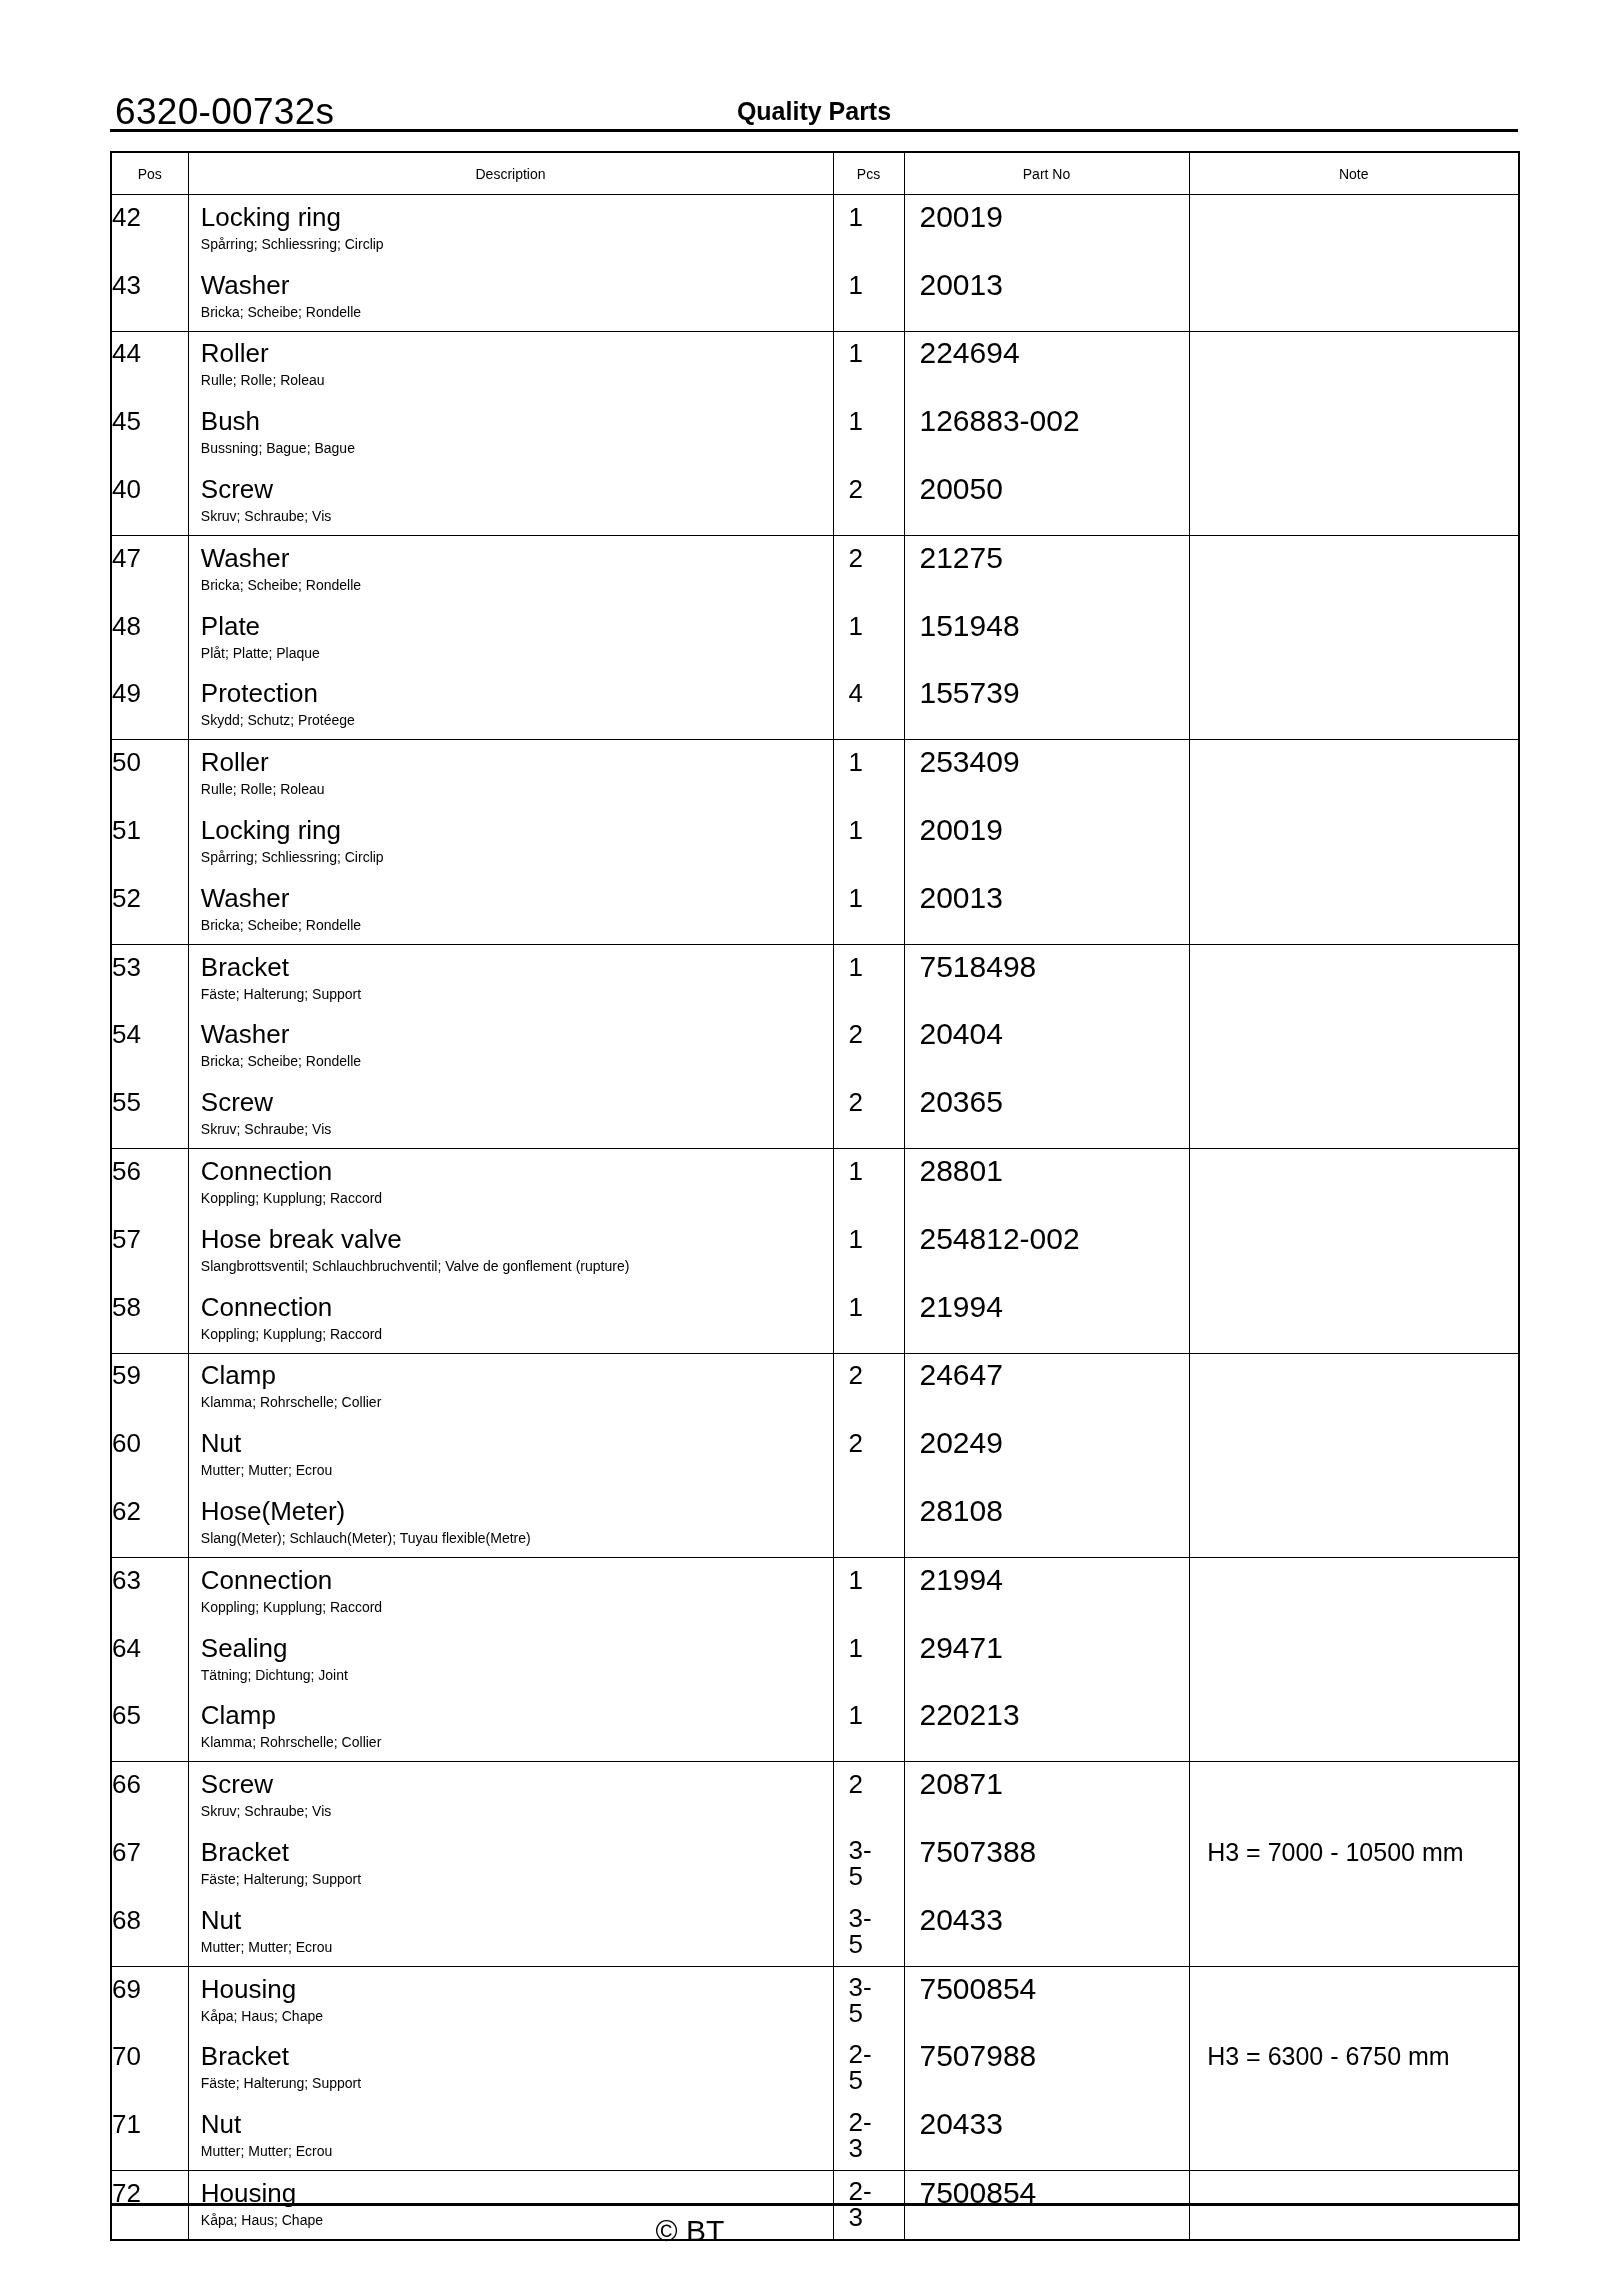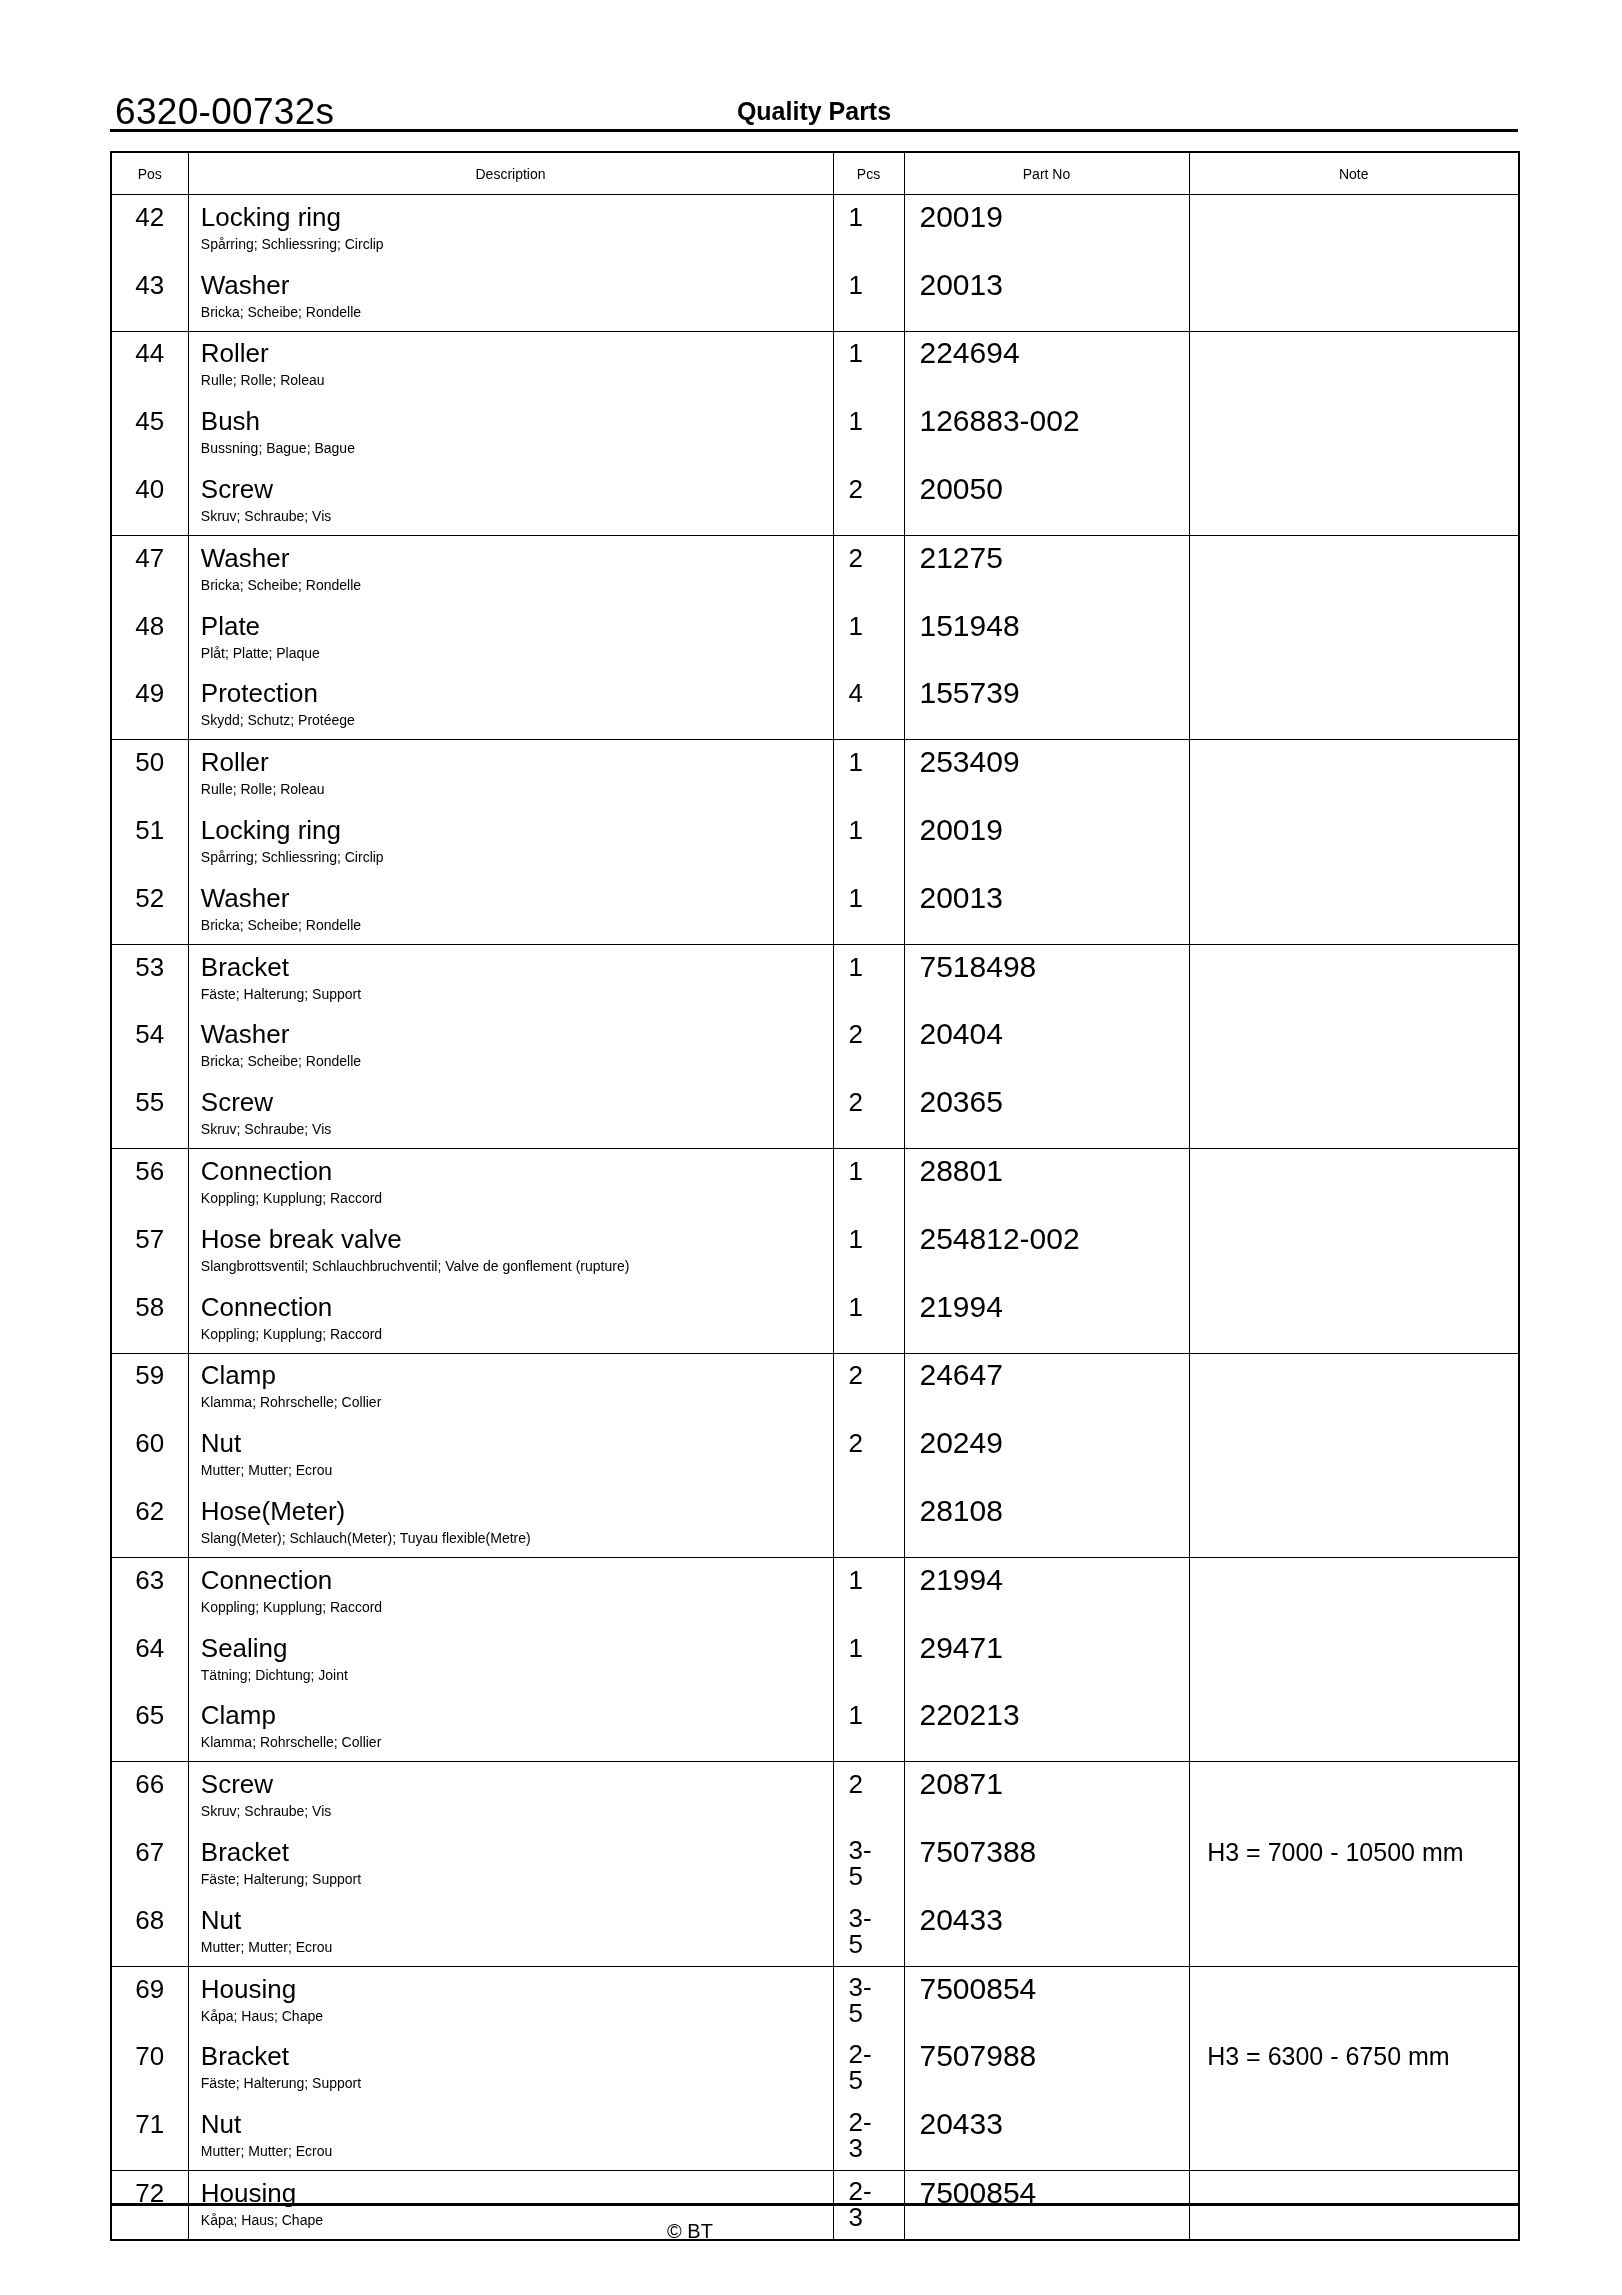--- a/index.html
+++ b/index.html
@@ -74,21 +74,20 @@
     padding: 0;
     overflow: hidden;
   }
   .parts-table tbody tr.group-start td {
     border-top: 1.4px solid #000;
   }
   .parts-table tbody tr:first-child td {
     border-top: none;
   }
   .c-pos {
-    text-align: center;
     font-size: 26px;
     line-height: 30px;
     padding-top: 6.8px !important;
   }
   .c-desc {
     padding: 6.8px 8.2px 0 12.3px !important;
   }
   .desc-main {
     font-size: 26px;
     line-height: 30px;
@@ -125,21 +124,21 @@
     width: 1408px;
     height: 2.7px;
     background: #000;
   }
   .footer-text {
     position: absolute;
     left: 110px;
     top: 2216px;
     width: 1160px;
     text-align: center;
-    font-size: 20px;
+    font-size: 30px;
     line-height: 30px;
   }
 </style>
 </head>
 <body>
 
 <div class="page">
 
   <div class="doc-number">6320-00732s</div>
   <div class="page-title">Quality Parts</div>

